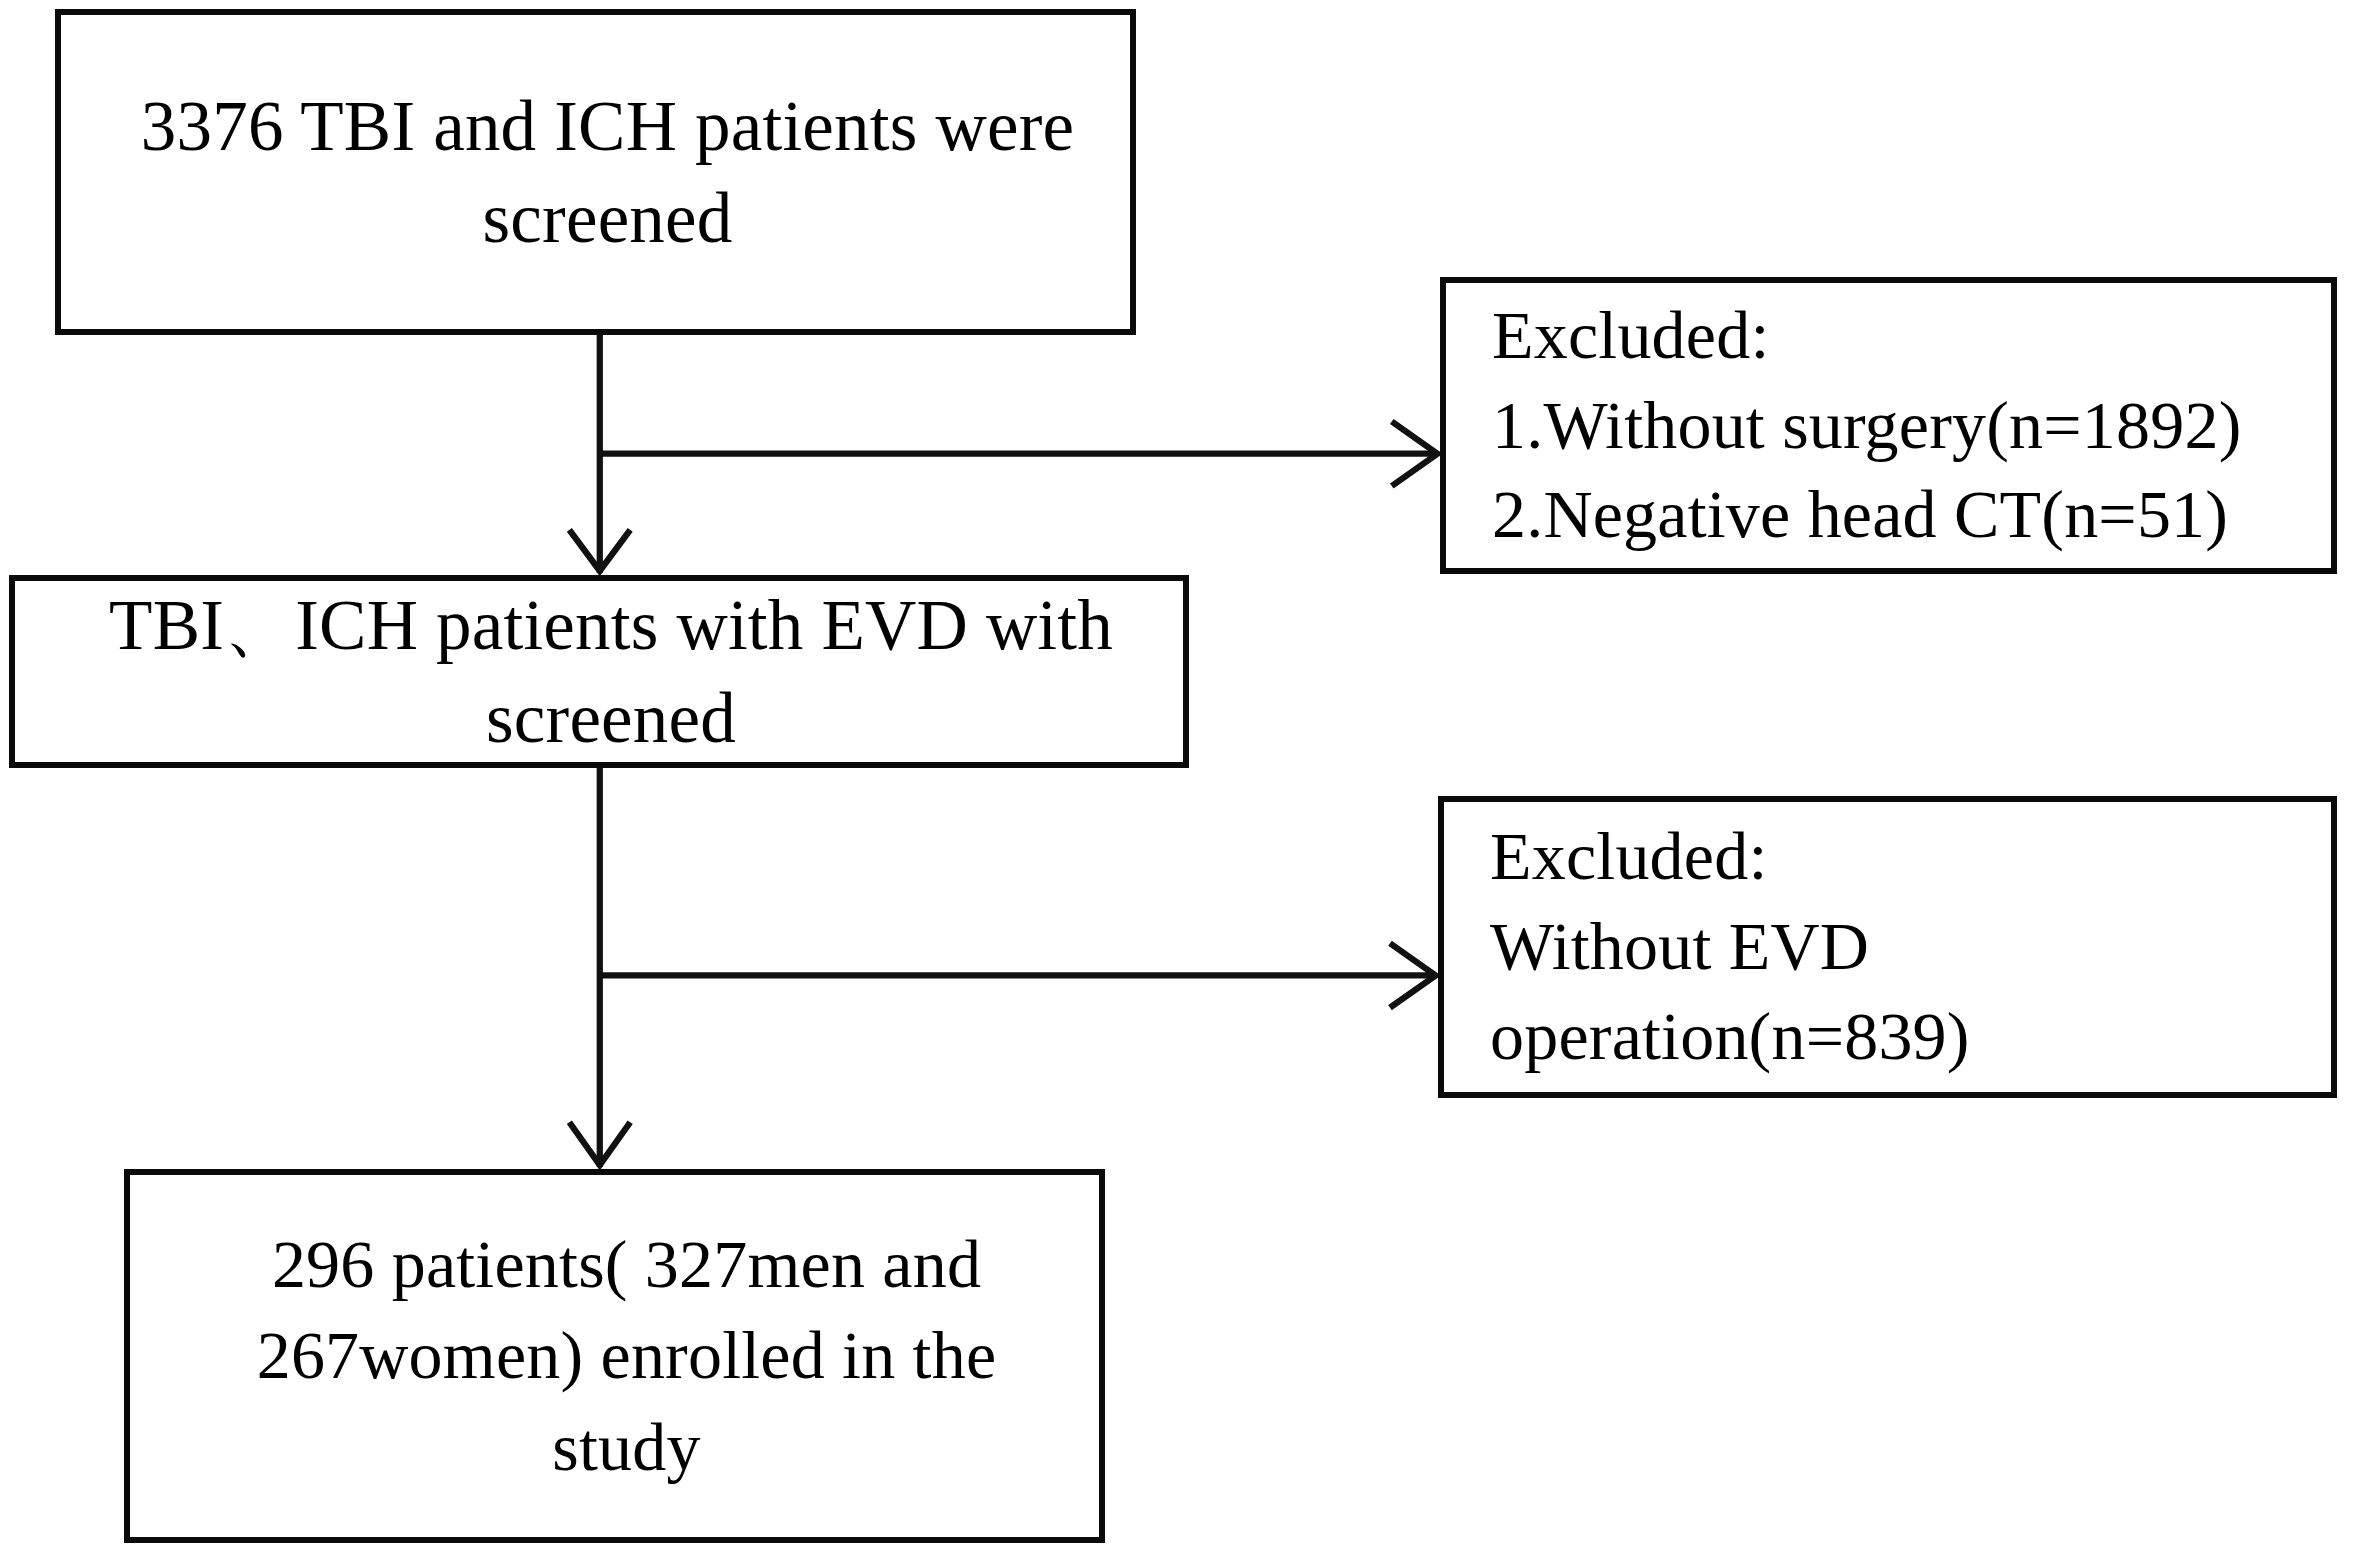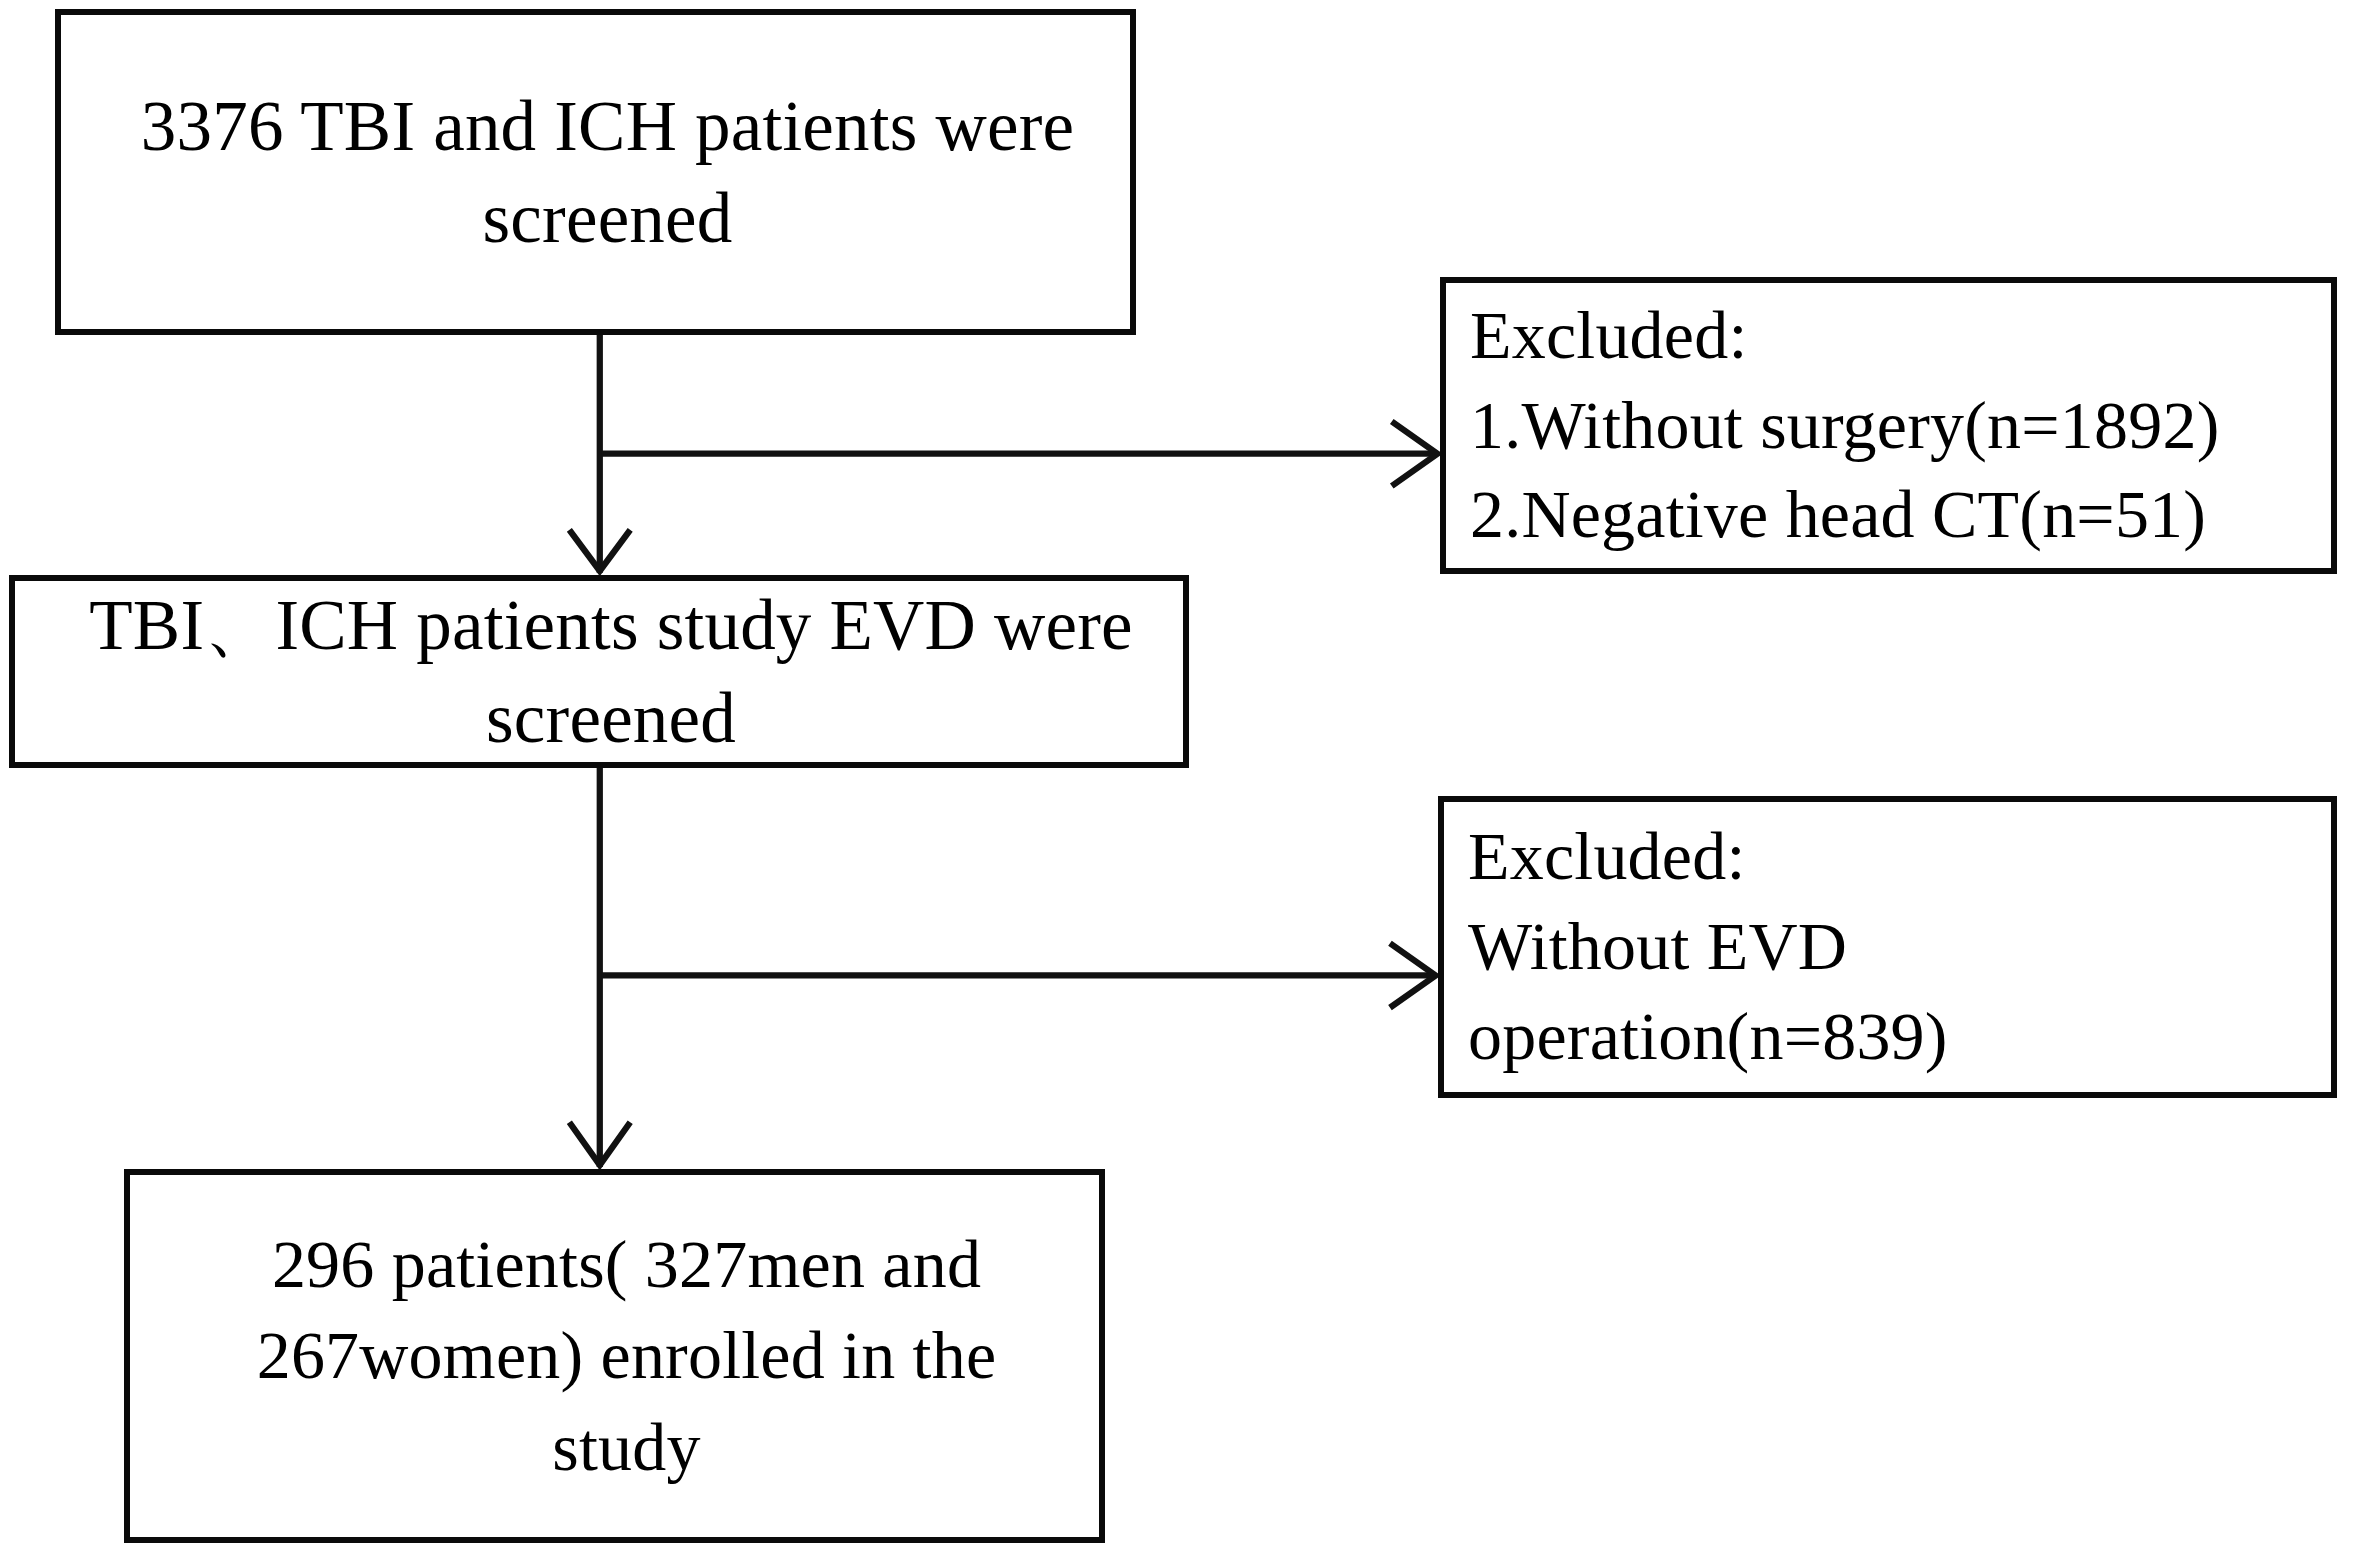--- a/index.html
+++ b/index.html
@@ -68,21 +68,21 @@
     align-items: center;
   }
   #box-excluded-2 {
     left: 1438px; top: 796px;
     width: 899px; height: 302px;
     justify-content: flex-start;
     align-items: center;
   }
   #box-excluded-1 .box-text,
   #box-excluded-2 .box-text {
-    padding-left: 24px;
+    padding-left: 46px;
     font-size: 68px;
     line-height: 1.32;
   }
   #box-screened .box-text { font-size: 71px; }
   #box-evd-screened .box-text { font-size: 71px; }
   #box-enrolled .box-text { font-size: 68px; line-height: 1.34; }
 </style>
 </head>
 <body>
 
@@ -116,21 +116,21 @@
 screened</span>
   </div>
 
   <div class="flow-box" id="box-excluded-1">
     <span class="box-text left-text">Excluded:
 1.Without surgery(n=1892)
 2.Negative head CT(n=51)</span>
   </div>
 
   <div class="flow-box" id="box-evd-screened">
-    <span class="box-text center-text">TBI、ICH patients study EVD were
+    <span class="box-text center-text">TBI、ICH patients with EVD with
 screened</span>
   </div>
 
   <div class="flow-box" id="box-excluded-2">
     <span class="box-text left-text">Excluded:
 Without EVD
 operation(n=839)</span>
   </div>
 
   <div class="flow-box" id="box-enrolled">

